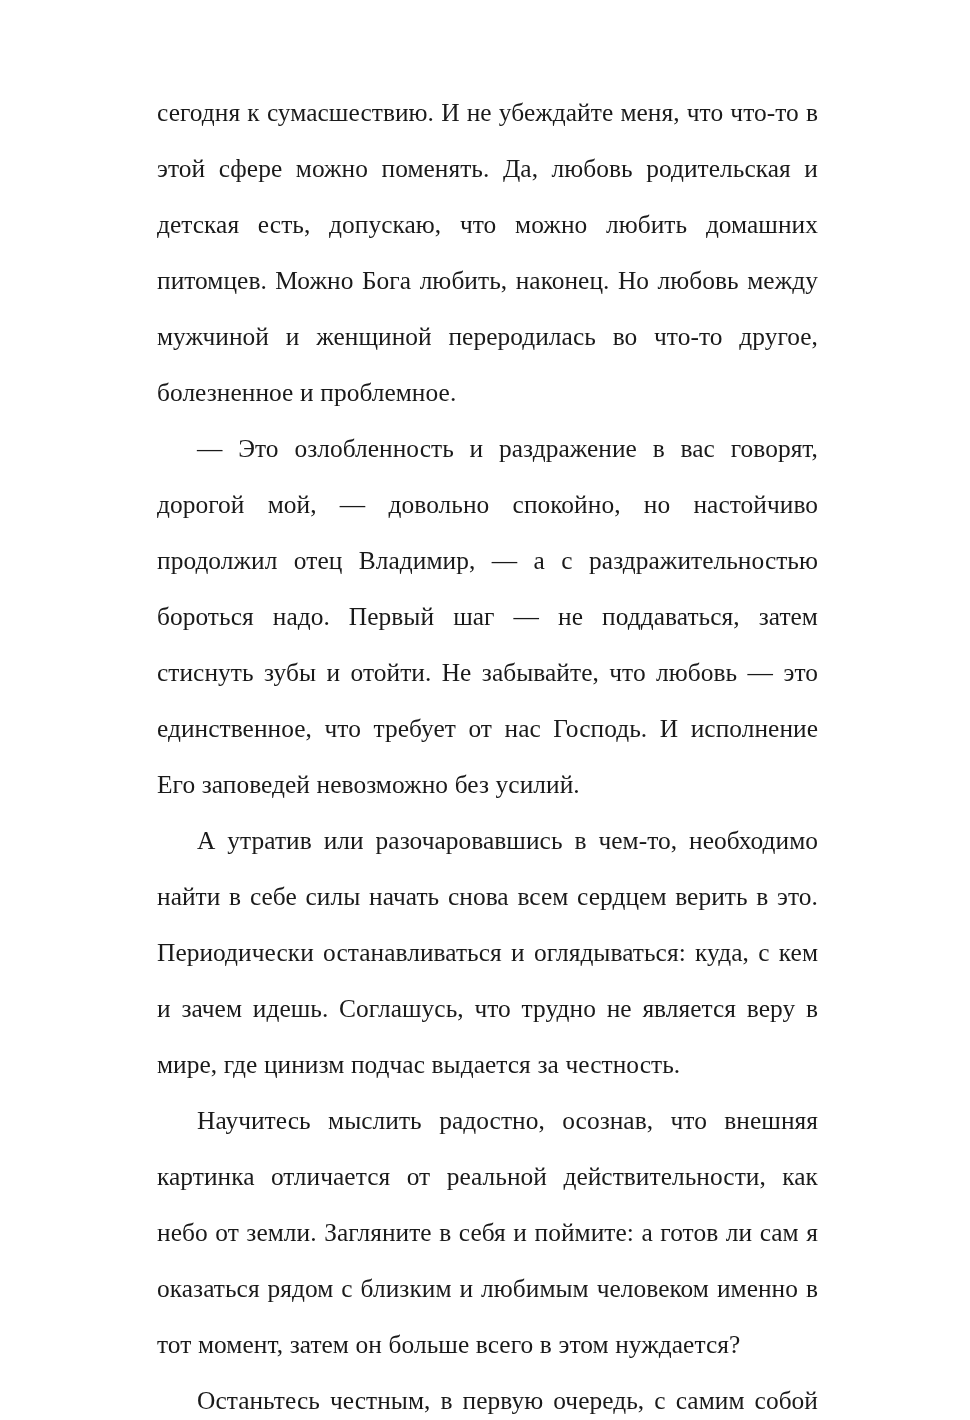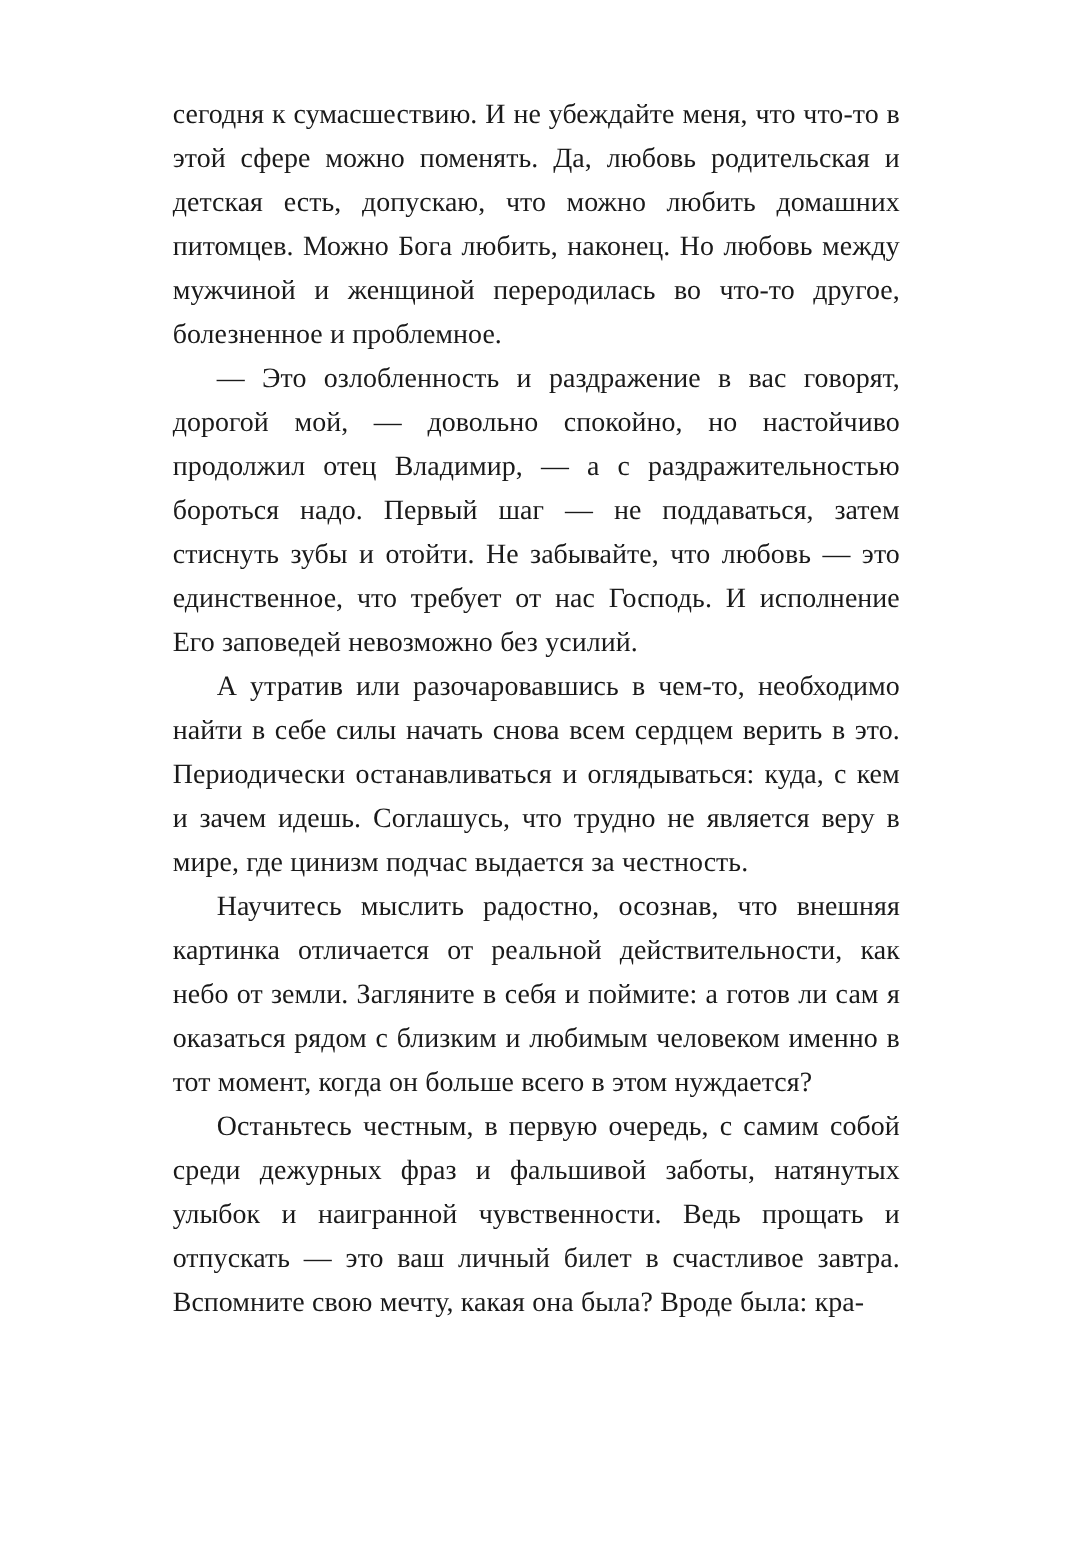--- a/index.html
+++ b/index.html
@@ -21,21 +21,21 @@
     position: absolute;
     left: 157px;
     top: 84px;
     width: 661px;
   }
 
   .para {
     margin: 0;
     font-family: "Liberation Serif", "DejaVu Serif", serif;
     font-size: 25.4px;
-    line-height: 40px;
+    line-height: 56px;
     color: #1a1a1a;
     text-align: justify;
     text-justify: inter-word;
     text-indent: 40px;
     hyphens: manual;
     -webkit-hyphens: manual;
     letter-spacing: 0.05px;
     word-spacing: 0.2px;
   }
 
@@ -76,18 +76,18 @@
 </style>
 </head>
 <body>
 
 <div class="page">
 
   <div class="text-block">
     <p class="para no-indent">сегодня к сумасшествию. И не убеждайте меня, что что-то в этой сфере можно поменять. Да, любовь родительская и детская есть, допускаю, что можно любить домашних питомцев. Можно Бога любить, наконец. Но любовь между мужчиной и женщиной переродилась во что-то другое, болезненное и проблемное.</p>
     <p class="para">— Это озлобленность и раздражение в вас говорят, дорогой мой, — довольно спокойно, но настойчиво продолжил отец Владимир, — а с раздражительностью бороться надо. Первый шаг — не поддаваться, затем стиснуть зубы и отойти. Не забывайте, что любовь — это единственное, что требует от нас Господь. И исполнение Его заповедей невозможно без усилий.</p>
     <p class="para">А утратив или разочаровавшись в чем-то, необходимо найти в себе силы начать снова всем сердцем верить в это. Периодически останавливаться и оглядываться: куда, с кем и зачем идешь. Соглашусь, что трудно не является веру в мире, где цинизм подчас выдается за честность.</p>
-    <p class="para">Научитесь мыслить радостно, осознав, что внешняя картинка отличается от реальной действительности, как небо от земли. Загляните в себя и поймите: а готов ли сам я оказаться рядом с близким и любимым человеком именно в тот момент, когда он больше всего в этом нуждается?</p>
+    <p class="para">Научитесь мыслить радостно, осознав, что внешняя картинка отличается от реальной действительности, как небо от земли. Загляните в себя и поймите: а готов ли сам я оказаться рядом с близким и любимым человеком именно в тот момент, затем он больше всего в этом нуждается?</p>
     <p class="para">Останьтесь честным, в первую очередь, с самим собой среди дежурных фраз и фальшивой заботы, натянутых улыбок и наигранной чувственности. Ведь прощать и отпускать — это ваш личный билет в счастливое завтра. Вспомните свою мечту, какая она была? Вроде была: кра-</p>
   </div>
 
 
 </div>
 
 </body></html>

